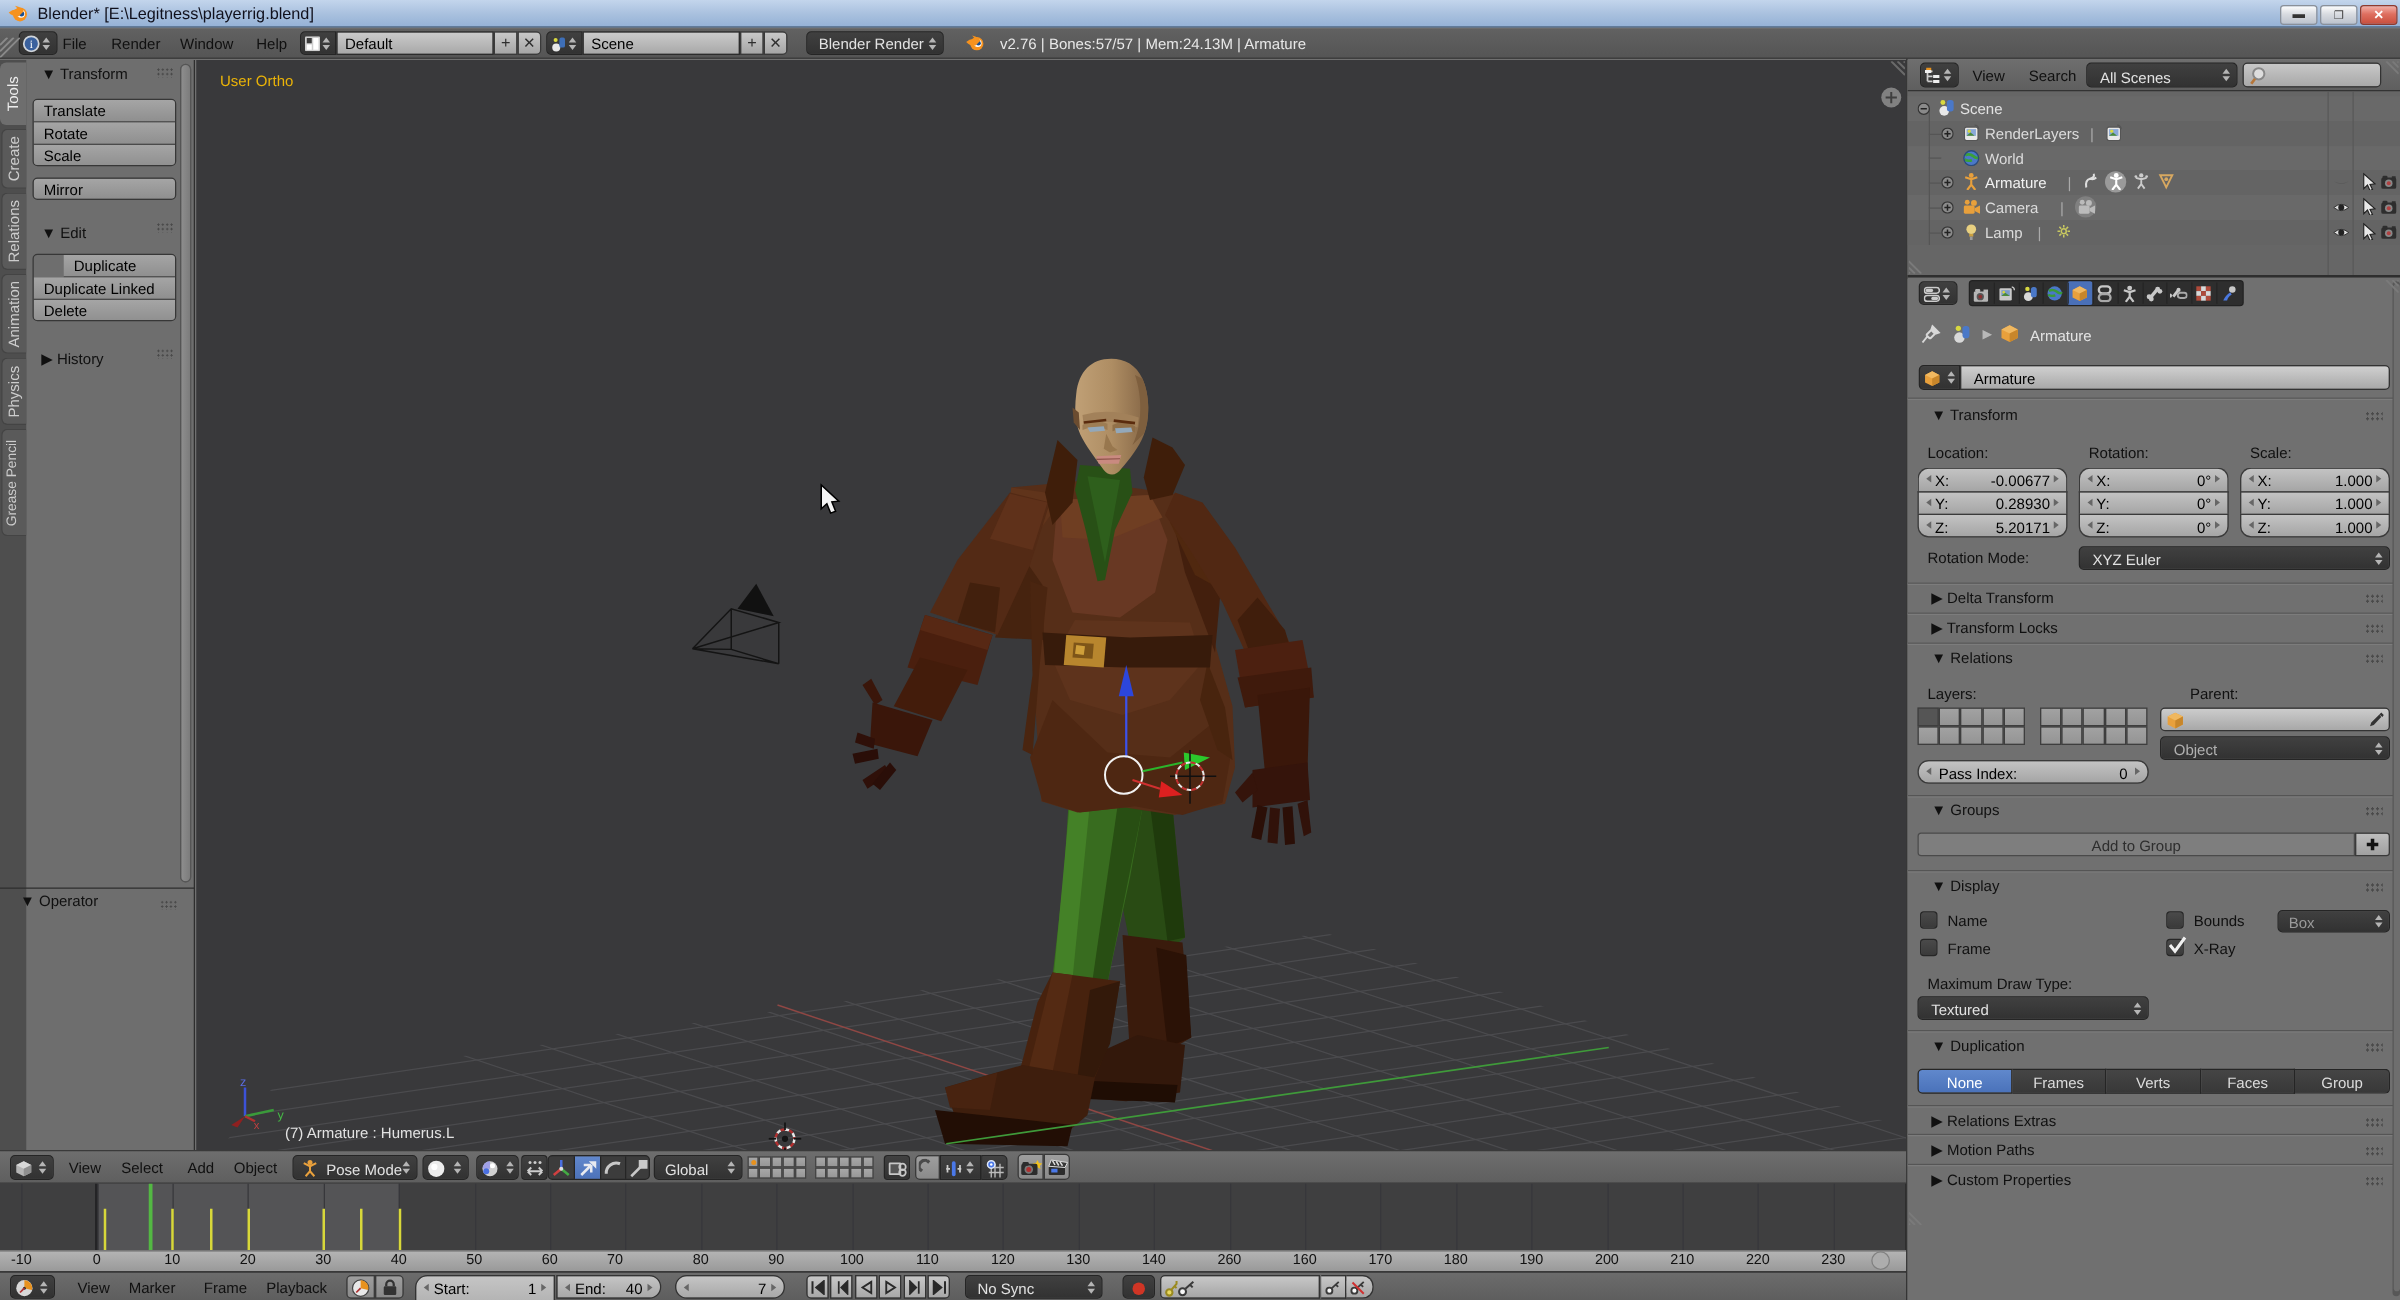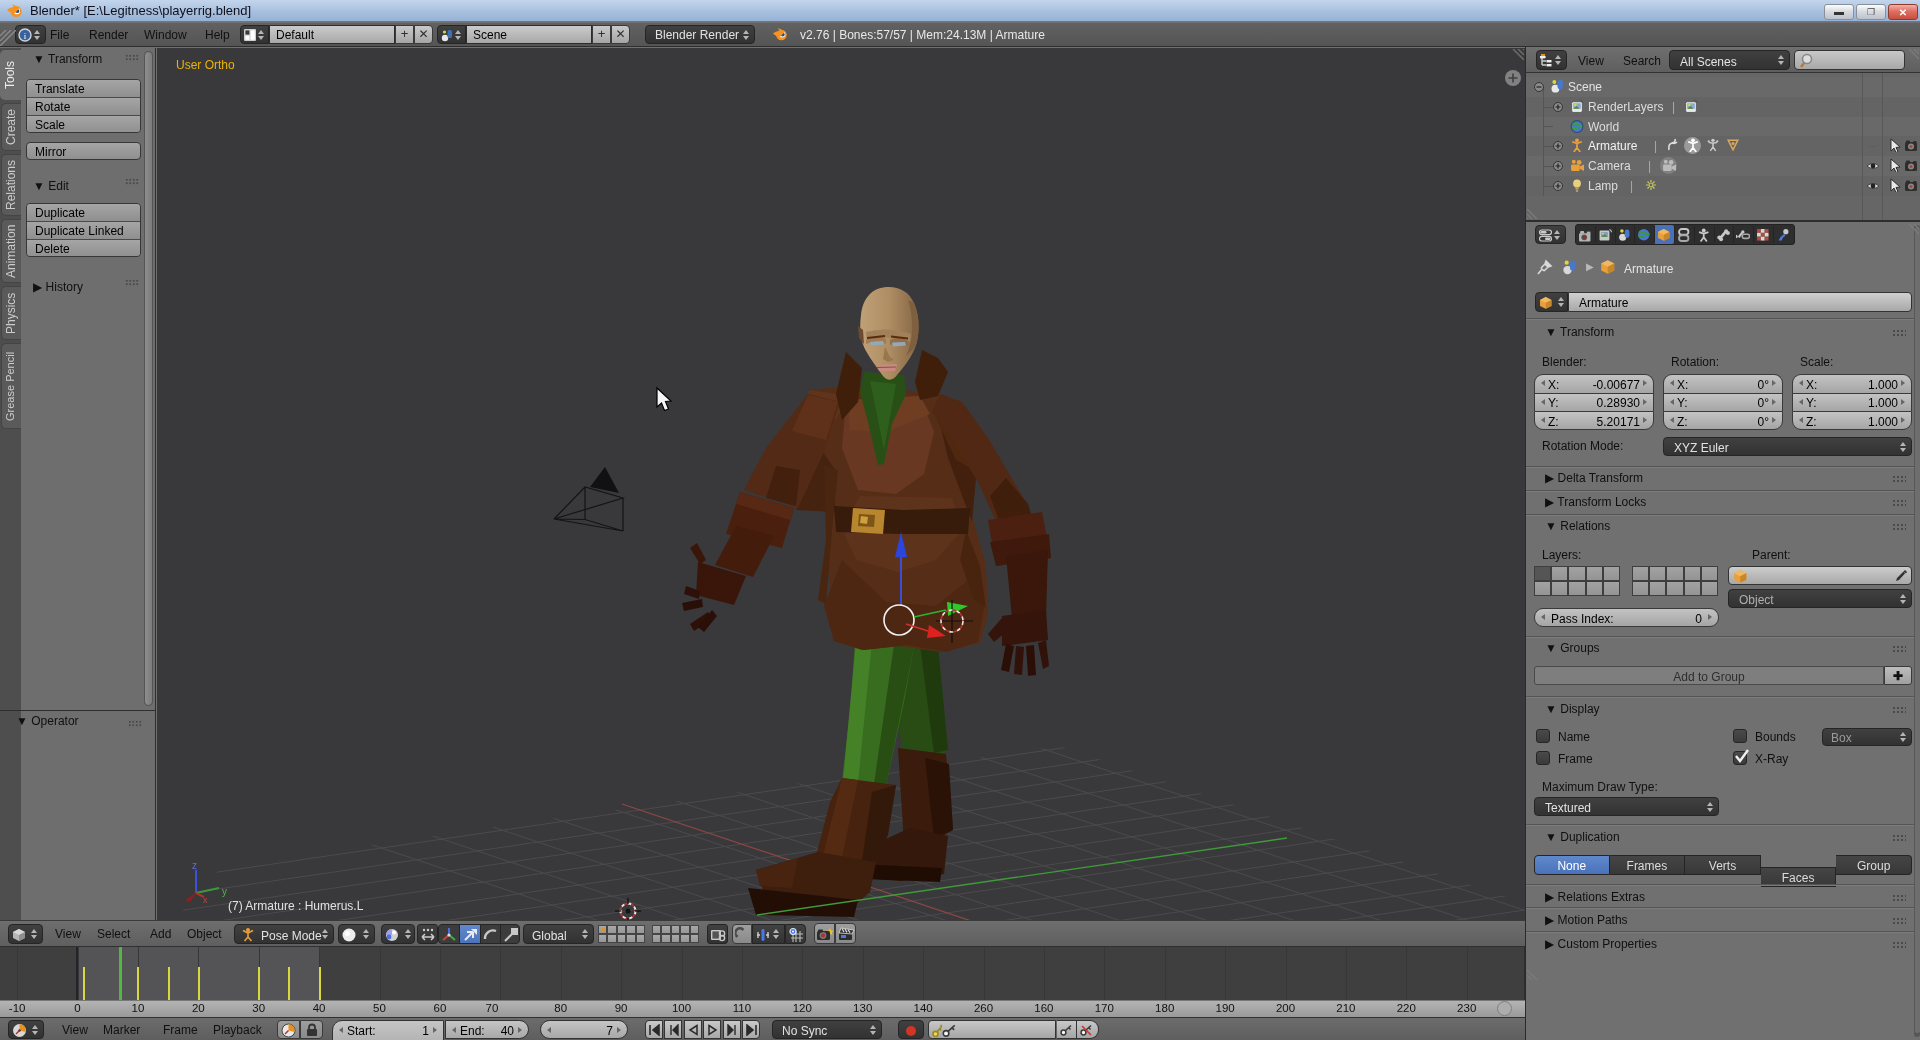--- a/index.html
+++ b/index.html
@@ -103,21 +103,21 @@
   <div class="abs" style="left:125px;top:6px;width:14px;height:8px;opacity:.5;background-image:radial-gradient(circle,#222 30%,transparent 36%);background-size:3.5px 3.5px;"></div>
   <div class="abs" style="left:26px;top:31px;width:115px;height:54px;border:1px solid #373737;border-radius:4px;overflow:hidden;">
     <div style="height:18px;background:linear-gradient(#a5a5a5,#8f8f8f);border-bottom:1px solid #4a4a4a;color:#000;padding:2px 0 0 8px;">Translate</div>
     <div style="height:18px;background:linear-gradient(#a5a5a5,#8f8f8f);border-bottom:1px solid #4a4a4a;color:#000;padding:2px 0 0 8px;">Rotate</div>
     <div style="height:17px;background:linear-gradient(#a5a5a5,#8f8f8f);color:#000;padding:2px 0 0 8px;">Scale</div>
   </div>
   <div class="abs" style="left:26px;top:94px;width:115px;height:18px;background:linear-gradient(#a5a5a5,#8f8f8f);border:1px solid #373737;border-radius:4px;color:#000;padding:2px 0 0 8px;">Mirror</div>
   <div class="abs phead" style="left:33px;top:131px;">▼ Edit</div>
   <div class="abs" style="left:125px;top:130px;width:14px;height:8px;opacity:.5;background-image:radial-gradient(circle,#222 30%,transparent 36%);background-size:3.5px 3.5px;"></div>
   <div class="abs" style="left:26px;top:155px;width:115px;height:54px;border:1px solid #373737;border-radius:4px;overflow:hidden;">
-    <div style="height:18px;background:linear-gradient(#a5a5a5,#8f8f8f);border-bottom:1px solid #4a4a4a;color:#000;padding:2px 0 0 8px;">Duplicate</div>
+    <div style="height:18px;background:linear-gradient(#a5a5a5,#8f8f8f);border-bottom:1px solid #4a4a4a;color:#000;padding:2px 0 0 8px;margin-left:24px;">Duplicate</div>
     <div style="height:18px;background:linear-gradient(#a5a5a5,#8f8f8f);border-bottom:1px solid #4a4a4a;color:#000;padding:2px 0 0 8px;">Duplicate Linked</div>
     <div style="height:17px;background:linear-gradient(#a5a5a5,#8f8f8f);color:#000;padding:2px 0 0 8px;">Delete</div>
   </div>
   <div class="abs phead" style="left:33px;top:232px;">▶ History</div>
   <div class="abs" style="left:125px;top:231px;width:14px;height:8px;opacity:.5;background-image:radial-gradient(circle,#222 30%,transparent 36%);background-size:3.5px 3.5px;"></div>
 
   <div class="abs" style="left:144px;top:3px;width:9px;height:655px;background:#616161;border-radius:5px;"></div>
   <div class="abs" style="left:144px;top:3px;width:9px;height:655px;background:linear-gradient(90deg,#8e8e8e,#7c7c7c);border:1px solid #555;border-radius:5px;"></div>
 
   <div class="abs" style="left:0;top:662px;width:156px;height:1px;background:#2e2e2e;"></div>
@@ -901,21 +901,21 @@
         <path d="M6.5,1 L12,3.8 L12,9.6 L6.5,12.4 L1,9.6 L1,3.8 Z" fill="#e8a03c"></path>
         <path d="M6.5,1 L12,3.8 L6.5,6.6 L1,3.8 Z" fill="#f0b860"></path>
         <path d="M6.5,6.6 L12,3.8 L12,9.6 L6.5,12.4 Z" fill="#c8862a"></path>
       </svg>
       <div class="updn" style="right:0"></div>
     </div>
 <div class="abs" style="left:42px;top:69px;width:344px;height:20px;background:linear-gradient(#d0d0d0,#a8a8a8);border:1px solid #333;border-radius:0 4px 4px 0;color:#000;padding:3px 0 0 10px;">Armature</div>
 <div class="abs" style="left:0;top:95px;width:394px;height:2px;background:#7c7c7c;border-top:1px solid #555;"></div>
 <div class="abs phead" style="left:19px;top:102px;">▼ Transform</div>
     <div class="grip" style="top:106px;"></div>
-<div class="abs phead" style="left:16px;top:132px;">Blender:</div>
+<div class="abs phead" style="left:16px;top:132px;">Location:</div>
 <div class="abs phead" style="left:145px;top:132px;">Rotation:</div>
 <div class="abs phead" style="left:274px;top:132px;">Scale:</div>
 <div class="abs" style="left:8px;top:151.0px;width:120px;height:18.5px;background:linear-gradient(#c3c3c3,#a5a5a5);border:1px solid #3a3a3a;border-bottom:none;border-radius:9px 9px 0 0;color:#000;">
       <span style="position:absolute;left:13px;top:2.5px;">X:</span>
       <span style="position:absolute;right:13px;top:2.5px;">-0.00677</span>
       <div class="larr"></div>
       <div class="rarr"></div>
     </div>
 <div class="abs" style="left:8px;top:169.5px;width:120px;height:18.5px;background:linear-gradient(#c3c3c3,#a5a5a5);border:1px solid #3a3a3a;border-bottom:none;border-radius:0;color:#000;">
       <span style="position:absolute;left:13px;top:2.5px;">Y:</span>
@@ -1052,21 +1052,21 @@
 <div class="abs ddark" style="left:8px;top:574px;width:185px;height:19px;">
       <span style="position:absolute;left:10px;top:3px;">Textured</span>
       <div class="updn"></div>
     </div>
 <div class="abs" style="left:0;top:601px;width:394px;height:2px;background:#7c7c7c;border-top:1px solid #555;"></div>
 <div class="abs phead" style="left:19px;top:607px;">▼ Duplication</div>
     <div class="grip" style="top:611px;"></div>
 <div class="abs" style="left:8.0px;top:632px;width:75.6px;height:20px;background:linear-gradient(#6088cc,#4a72ba);border:1px solid #252525;border-radius:4px 0 0 4px;text-align:center;color:#fff;padding-top:3px;">None</div>
 <div class="abs" style="left:83.6px;top:632px;width:75.6px;height:20px;background:linear-gradient(#454545,#383838);border:1px solid #252525;border-left:none;border-radius:0;text-align:center;color:#dcdcdc;padding-top:3px;">Frames</div>
 <div class="abs" style="left:159.2px;top:632px;width:75.6px;height:20px;background:linear-gradient(#454545,#383838);border:1px solid #252525;border-left:none;border-radius:0;text-align:center;color:#dcdcdc;padding-top:3px;">Verts</div>
-<div class="abs" style="left:234.79999999999998px;top:632px;width:75.6px;height:20px;background:linear-gradient(#454545,#383838);border:1px solid #252525;border-left:none;border-radius:0;text-align:center;color:#dcdcdc;padding-top:3px;margin-top:12px;">Faces</div>
+<div class="abs" style="left:234.79999999999998px;top:632px;width:75.6px;height:20px;background:linear-gradient(#454545,#383838);border:1px solid #252525;border-left:none;border-radius:0;text-align:center;color:#dcdcdc;padding-top:3px;">Faces</div>
 <div class="abs" style="left:310.4px;top:632px;width:75.6px;height:20px;background:linear-gradient(#454545,#383838);border:1px solid #252525;border-left:none;border-radius:0 4px 4px 0;text-align:center;color:#dcdcdc;padding-top:3px;">Group</div>
 <div class="abs" style="left:0;top:661px;width:394px;height:2px;background:#7c7c7c;border-top:1px solid #555;"></div>
 <div class="abs phead" style="left:19px;top:667px;">▶ Relations Extras</div>
     <div class="grip" style="top:671px;"></div>
 <div class="abs" style="left:0;top:684px;width:394px;height:2px;background:#7c7c7c;border-top:1px solid #555;"></div>
 <div class="abs phead" style="left:19px;top:690px;">▶ Motion Paths</div>
     <div class="grip" style="top:694px;"></div>
 <div class="abs" style="left:0;top:708px;width:394px;height:2px;background:#7c7c7c;border-top:1px solid #555;"></div>
 <div class="abs phead" style="left:19px;top:714px;">▶ Custom Properties</div>
     <div class="grip" style="top:718px;"></div>

